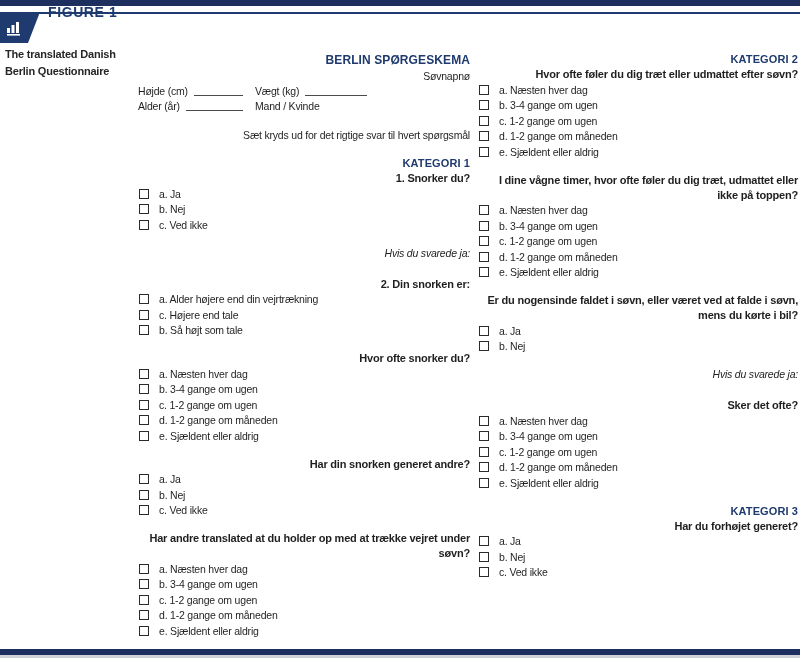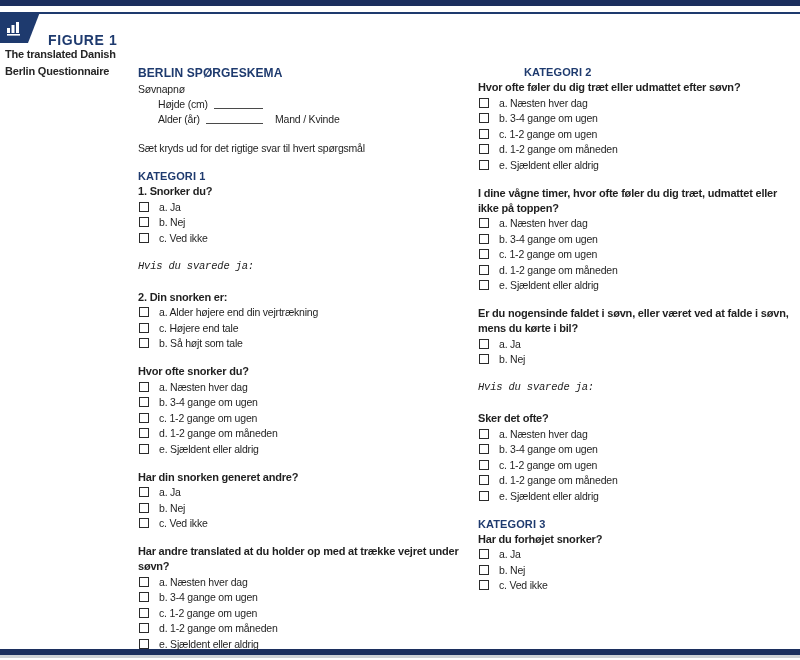--- a/index.html
+++ b/index.html
@@ -15,53 +15,53 @@
   
   .top-bar { position:absolute; left:0; top:0; width:800px; height:6px; background:#1c2f5e; }
   .header-rule { position:absolute; left:0; top:12px; width:800px; height:2px; background:#1e3a6e; }
   .figure-badge {
     position:absolute; left:0; top:12px; width:40px; height:31px;
     background:#1e3a6e;
     clip-path: polygon(0 0, 100% 0, calc(100% - 12px) 100%, 0 100%);
     display:flex; align-items:center; padding-left:6px;
   }
   .figure-label {
-    position:absolute; left:48px; top:32px;
+    position:absolute; left:48px; top:4px;
     color:#1e3a6e; font-weight:700; font-size:14px; letter-spacing:0.6px;
   }
   .bottom-bar { position:absolute; left:0; top:649px; width:800px; height:6px; background:#1c2f5e; }
   .bottom-gray { position:absolute; left:0; top:655px; width:800px; height:3px; background:#cfd2d6; }
 
   
   .caption {
     position:absolute; left:5px; top:46px; width:125px;
     font-weight:700; font-size:11px; line-height:17px; color:#262626;
   }
 
   
-  .col { position:absolute; top:66px; font-size:10.5px; }
+  .col { position:absolute; top:53px; font-size:10.5px;text-align:right; }
   .col1 { left:138px; width:332px; }
   .col2 { left:478px; width:320px; }
 
   .form-title { color:#1e3a6e; font-weight:700; font-size:12px; letter-spacing:0.1px; margin-bottom:2px; }
   .form-subtitle { line-height:15px; }
   .frow { display:flex; line-height:15px; align-items:flex-end; }
-  .fcell1 { width:117px; display:flex;margin-left:20px; }
+  .fcell1 { width:117px; display:flex; }
   .fcell2 { display:flex; width:160px; }
   .uline { border-bottom:1px solid #4a4a4a; flex:1; margin:0 12px 3px 6px; }
   .uline.fixed { flex:none; width:62px; }
   .instruction { margin-top:14px; line-height:15px; }
 
   .cat { color:#1e3a6e; font-weight:700; font-size:11px; margin-top:14px; margin-bottom:2px; letter-spacing:0.1px; }
   .col2 .cat:first-child { margin-top:0;padding-left:46px; }
   .group { margin-top:0; }
   .group + .group, .cond + .group { margin-top:16px; }
   .gap { height:13px; }
   .q { font-weight:700; font-size:11px; line-height:15px; }
-  .cond { font-style:italic; line-height:15px; margin-bottom:1px; color:#222;font-family:Liberation Mono, monospace; }
+  .cond { font-style:italic; line-height:15px; margin-bottom:1px; color:#222; }
   .opt { display:flex; align-items:center; height:15.5px; }
   .cb {
     width:10px; height:10px; border:1.3px solid #2b2b2b; background:#fff;
     margin:0 10px 0 1px; flex:none;
   }
   .opt-label { white-space:nowrap; }
 </style>
 </head>
 <body>
 
@@ -87,20 +87,24 @@
 <div class="col col1">
 
   <div class="form-title">BERLIN SPØRGESKEMA</div>
   <div class="form-subtitle">Søvnapnø</div>
 
   <div class="frow">
     <span class="fcell1">
       <span>Højde (cm)</span>
       <span class="uline"></span>
     </span>
+    <span class="fcell2">
+      <span>Vægt (kg)</span>
+      <span class="uline fixed"></span>
+    </span>
   </div>
   <div class="frow">
     <span class="fcell1">
       <span>Alder (år)</span>
       <span class="uline"></span>
     </span>
     <span class="fcell2">
       <span>Mand / Kvinde</span>
     </span>
   </div>
@@ -302,21 +306,21 @@
       </div>
     <div class="opt">
         <span class="cb"></span>
         <span class="opt-label">e. Sjældent eller aldrig</span>
       </div>
   </div>
 
   <div class="cat">KATEGORI 3</div>
 
   <div class="group">
-    <div class="q">Har du forhøjet snorker?</div>
+    <div class="q">Har du forhøjet generet?</div>
     <div class="opt">
         <span class="cb"></span>
         <span class="opt-label">a. Ja</span>
       </div>
     <div class="opt">
         <span class="cb"></span>
         <span class="opt-label">b. Nej</span>
       </div>
     <div class="opt">
         <span class="cb"></span>

